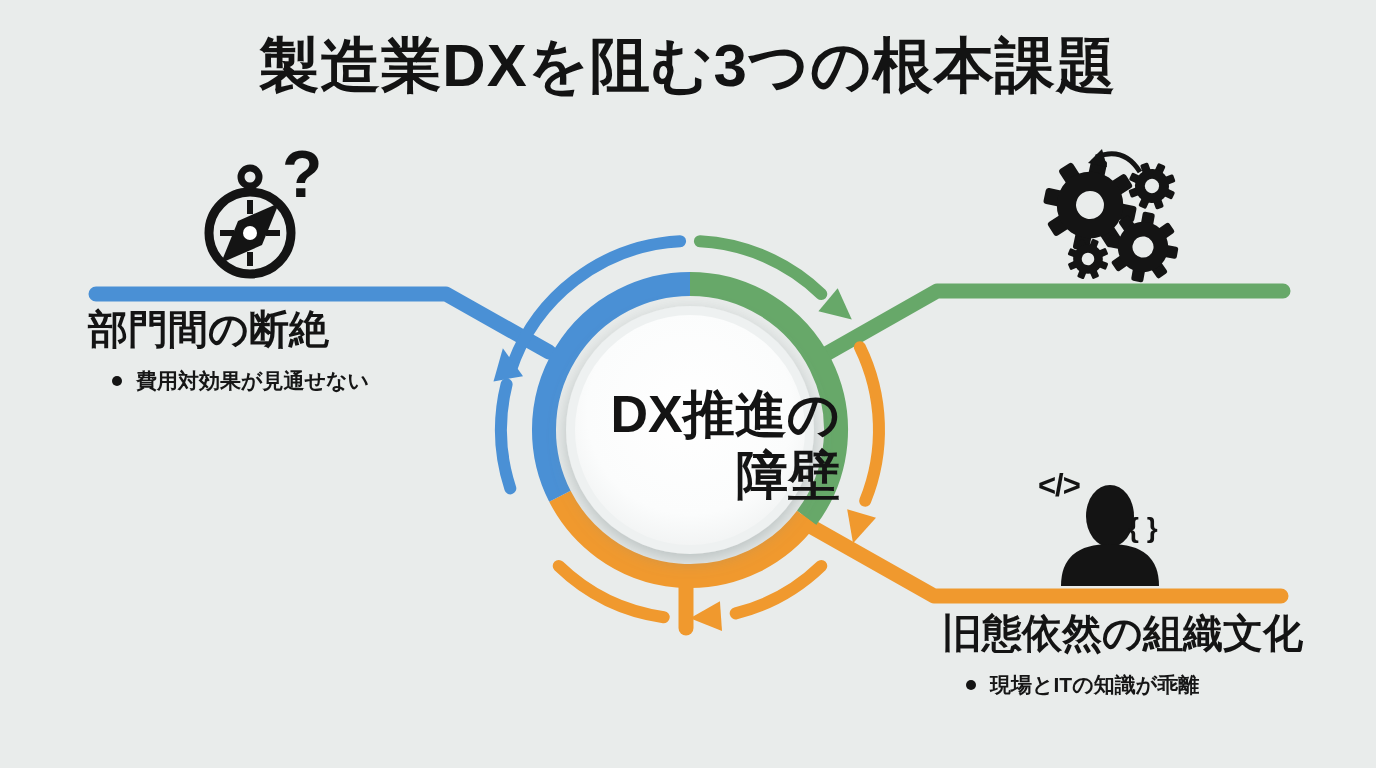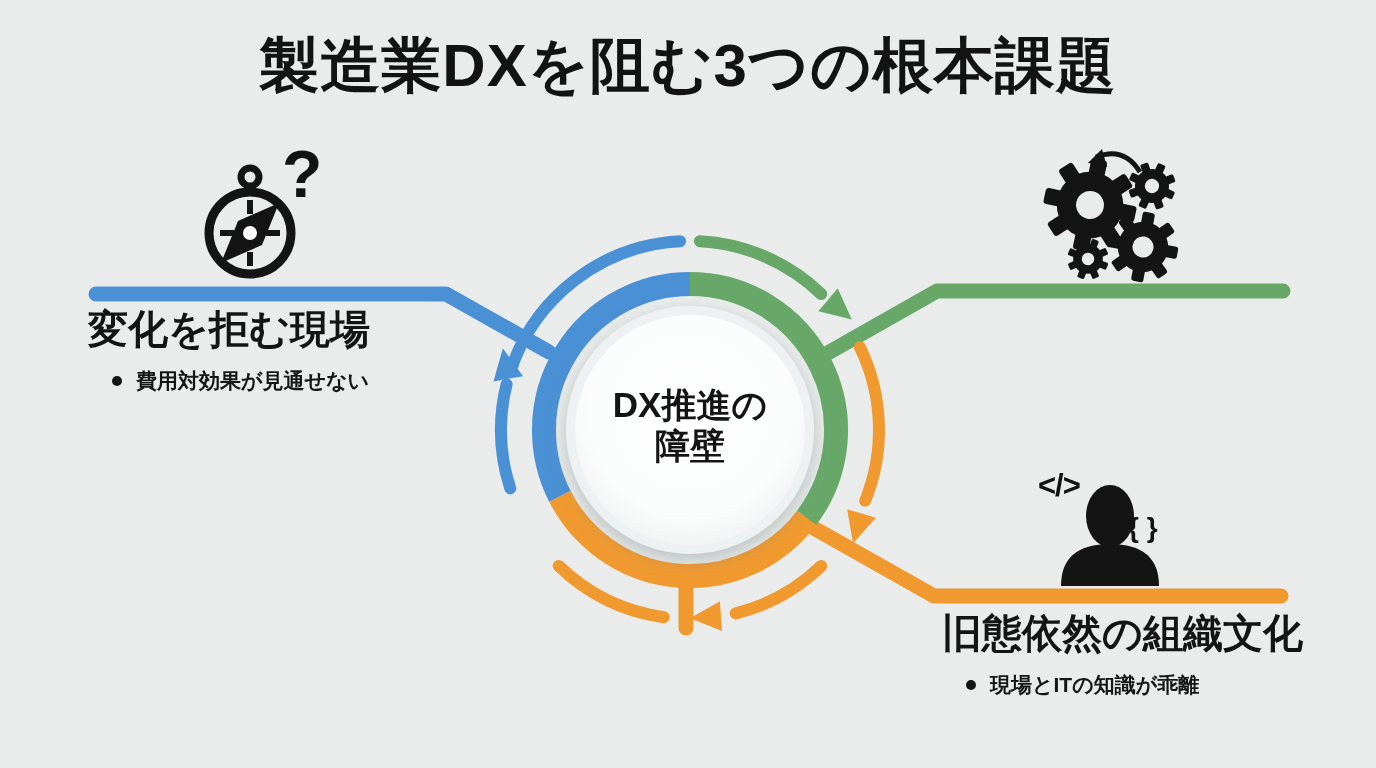--- a/index.html
+++ b/index.html
@@ -12,21 +12,21 @@
     color:#161616;
   }
   .layer{position:absolute;left:0;top:0;}
   .title{
     position:absolute;left:0;top:26px;width:100%;
     margin:0;text-align:center;
     font-size:60px;font-weight:900;letter-spacing:1px;color:#131313;
   }
   .hub-label{
     position:absolute;left:540px;top:384px;width:300px;
-    text-align:center;font-size:35px;font-weight:800;line-height:1.18;color:#141414;
+    text-align:right;font-size:52px;font-weight:800;line-height:1.18;color:#141414;
   }
   .panel{position:absolute;}
   .panel h2{margin:0 0 12px 0;font-size:40px;font-weight:800;color:#141414;}
   .panel-left{left:88px;top:302px;width:420px;}
   .panel-rt{left:942px;top:304px;width:430px;}
   .panel-rb{left:942px;top:606px;width:430px;}
   .bullet{display:flex;align-items:center;margin:0 0 10px 24px;font-size:21px;font-weight:700;line-height:1.15;}
   .dot{flex:0 0 auto;width:10px;height:10px;border-radius:50%;background:#141414;margin-right:14px;}
   .glyph{position:absolute;font-weight:800;color:#131313;}
   .glyph-q{left:282px;top:136px;font-size:66px;}
@@ -125,21 +125,21 @@
   <div class="hub-label">
     <div>DX推進の</div>
     <div>障壁</div>
   </div>
 
   <span class="glyph glyph-q">?</span>
   <span class="glyph glyph-code">&lt;/&gt;</span>
   <span class="glyph glyph-braces">{ }</span>
 
   <section class="panel panel-left">
-    <h2>変化を拒む現場</h2>
+    <h2>部門間の断絶</h2>
     <div class="bullet">
       <span class="dot"></span>
       <span>費用対効果が見通せない</span>
     </div>
   </section>
 
 
   <section class="panel panel-rb">
     <h2>旧態依然の組織文化</h2>
     <div class="bullet">

